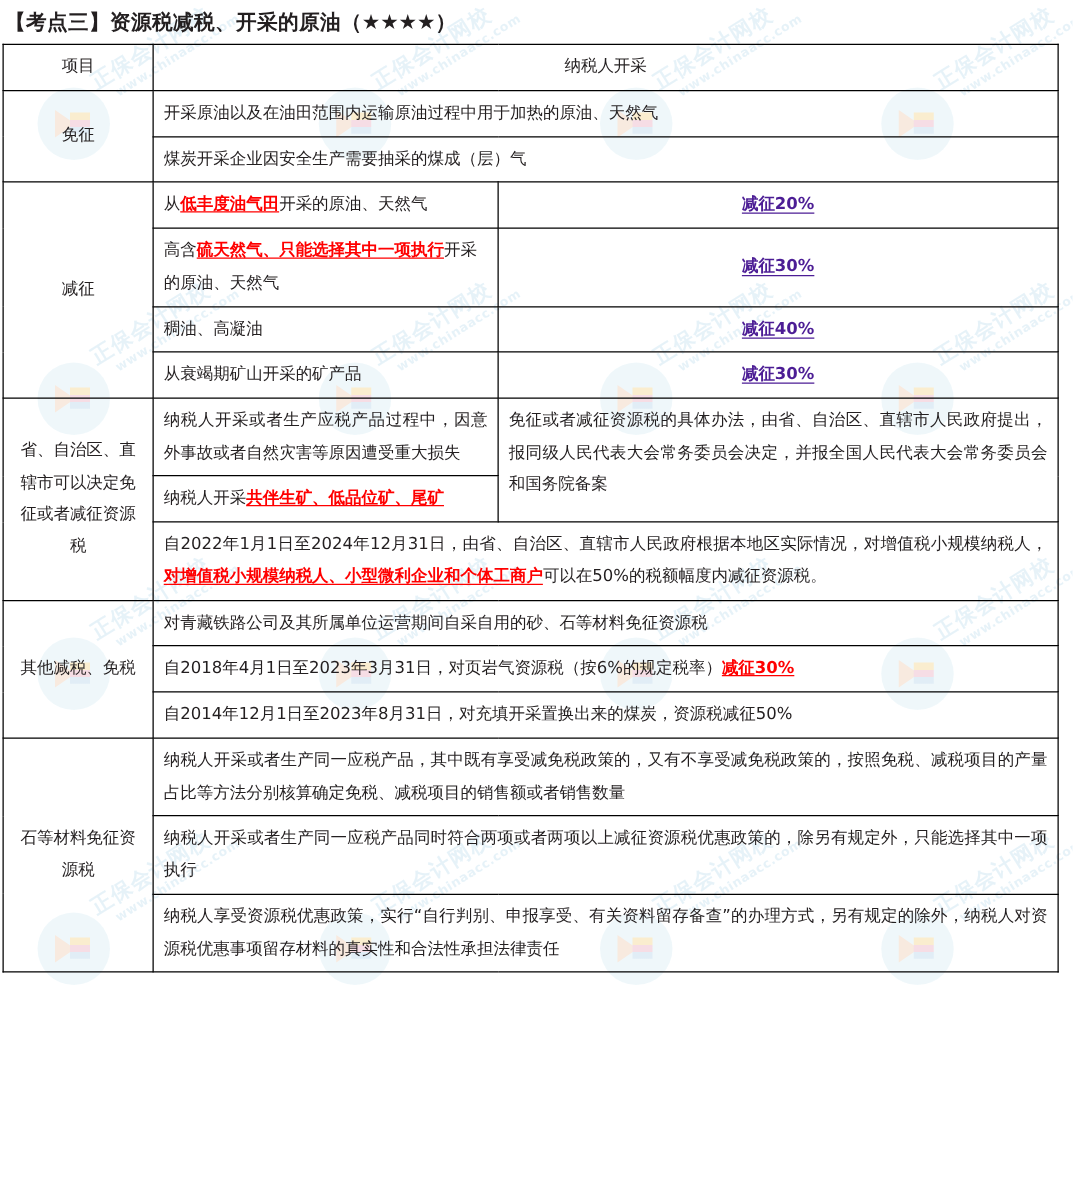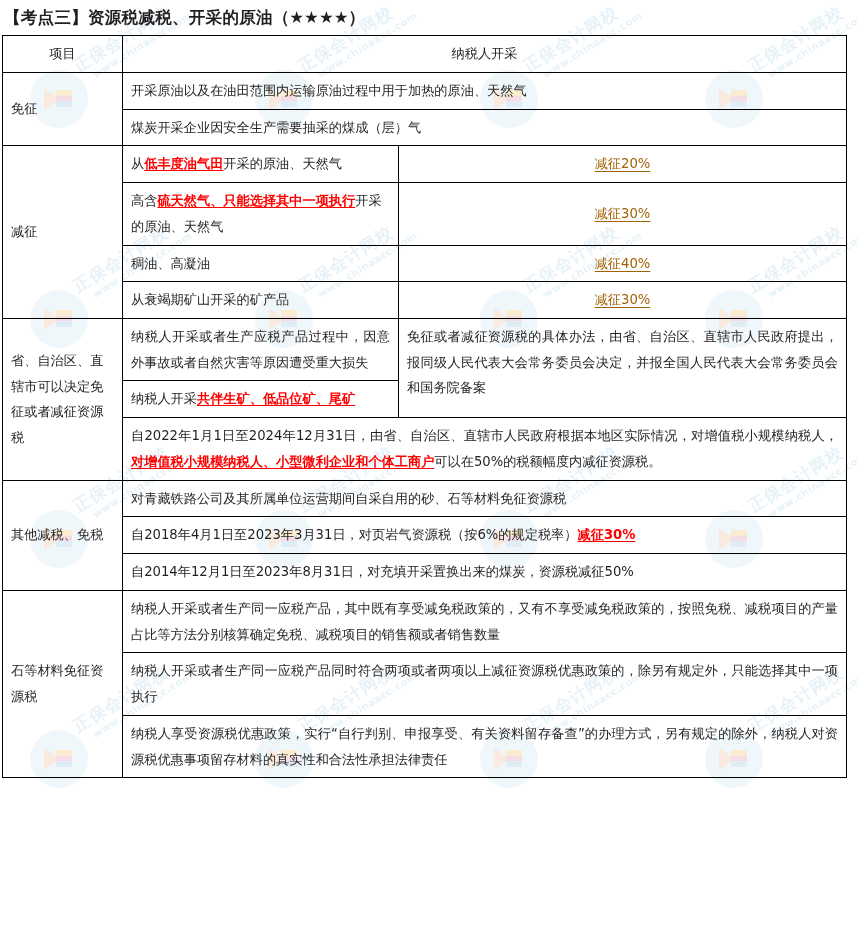--- a/index.html
+++ b/index.html
@@ -103,20 +103,21 @@
   table.reg-table td {
     border: 1px solid #000000;
     padding: 5px 8px;
     font-size: 13.2px;
     line-height: 1.95;
     vertical-align: middle;
     color: #231f20;
     background: transparent;
   }
   td.label-cell {
+    text-align: center;
     vertical-align: middle;
     line-height: 1.95;
   }
   td.center-cell {
     text-align: center;
   }
   td.head-cell {
     text-align: center;
     padding-top: 7px;
     padding-bottom: 7px;
@@ -126,22 +127,22 @@
   .col-val   { width: 448px; }
 
   .rr {
     color: #ff0000;
     font-weight: bold;
     text-decoration: underline;
     text-underline-offset: 2px;
     text-align: center;
   }
   .rr-plain {
-    color: #a16207;
-    font-weight: normal;
+    color: #4c1d95;
+    font-weight: bold;
     text-decoration: underline;
     text-underline-offset: 3px;
   }
   .justified { text-align: justify; text-justify: inter-ideograph; }
   .tight { line-height: 1.55; }
 </style>
 </head>
 <body>
 
 <div class="watermark-layer">

